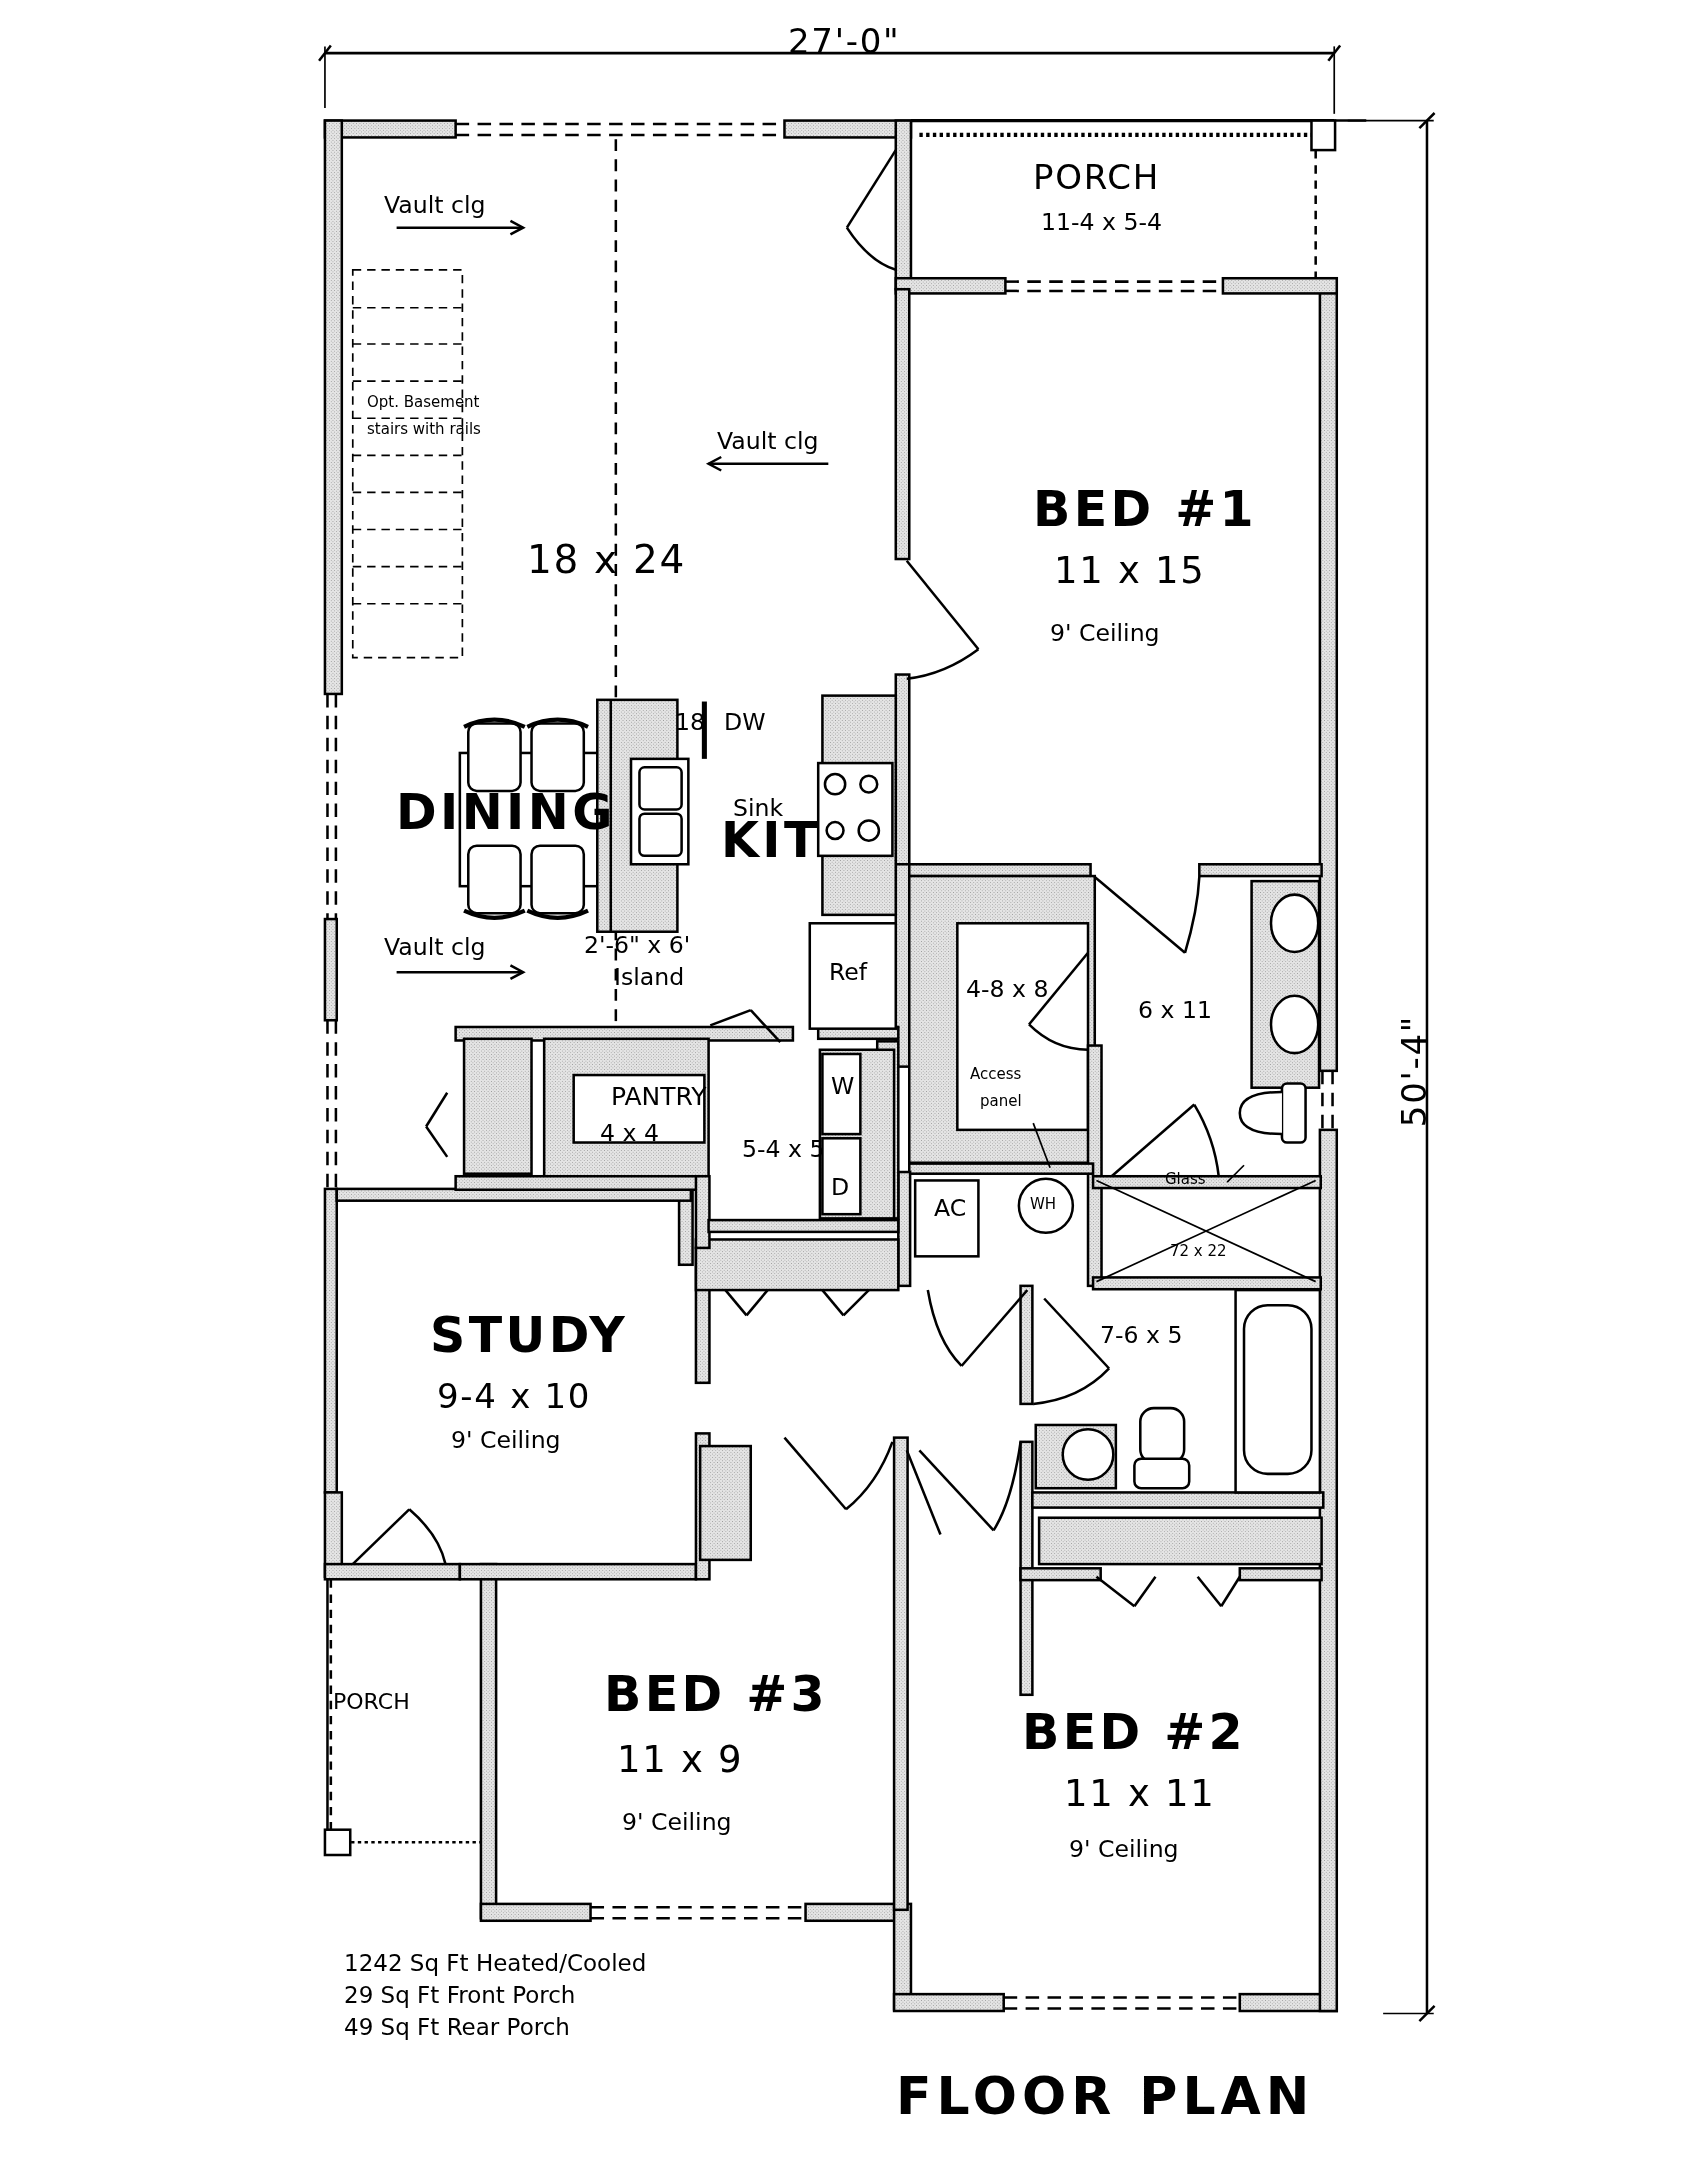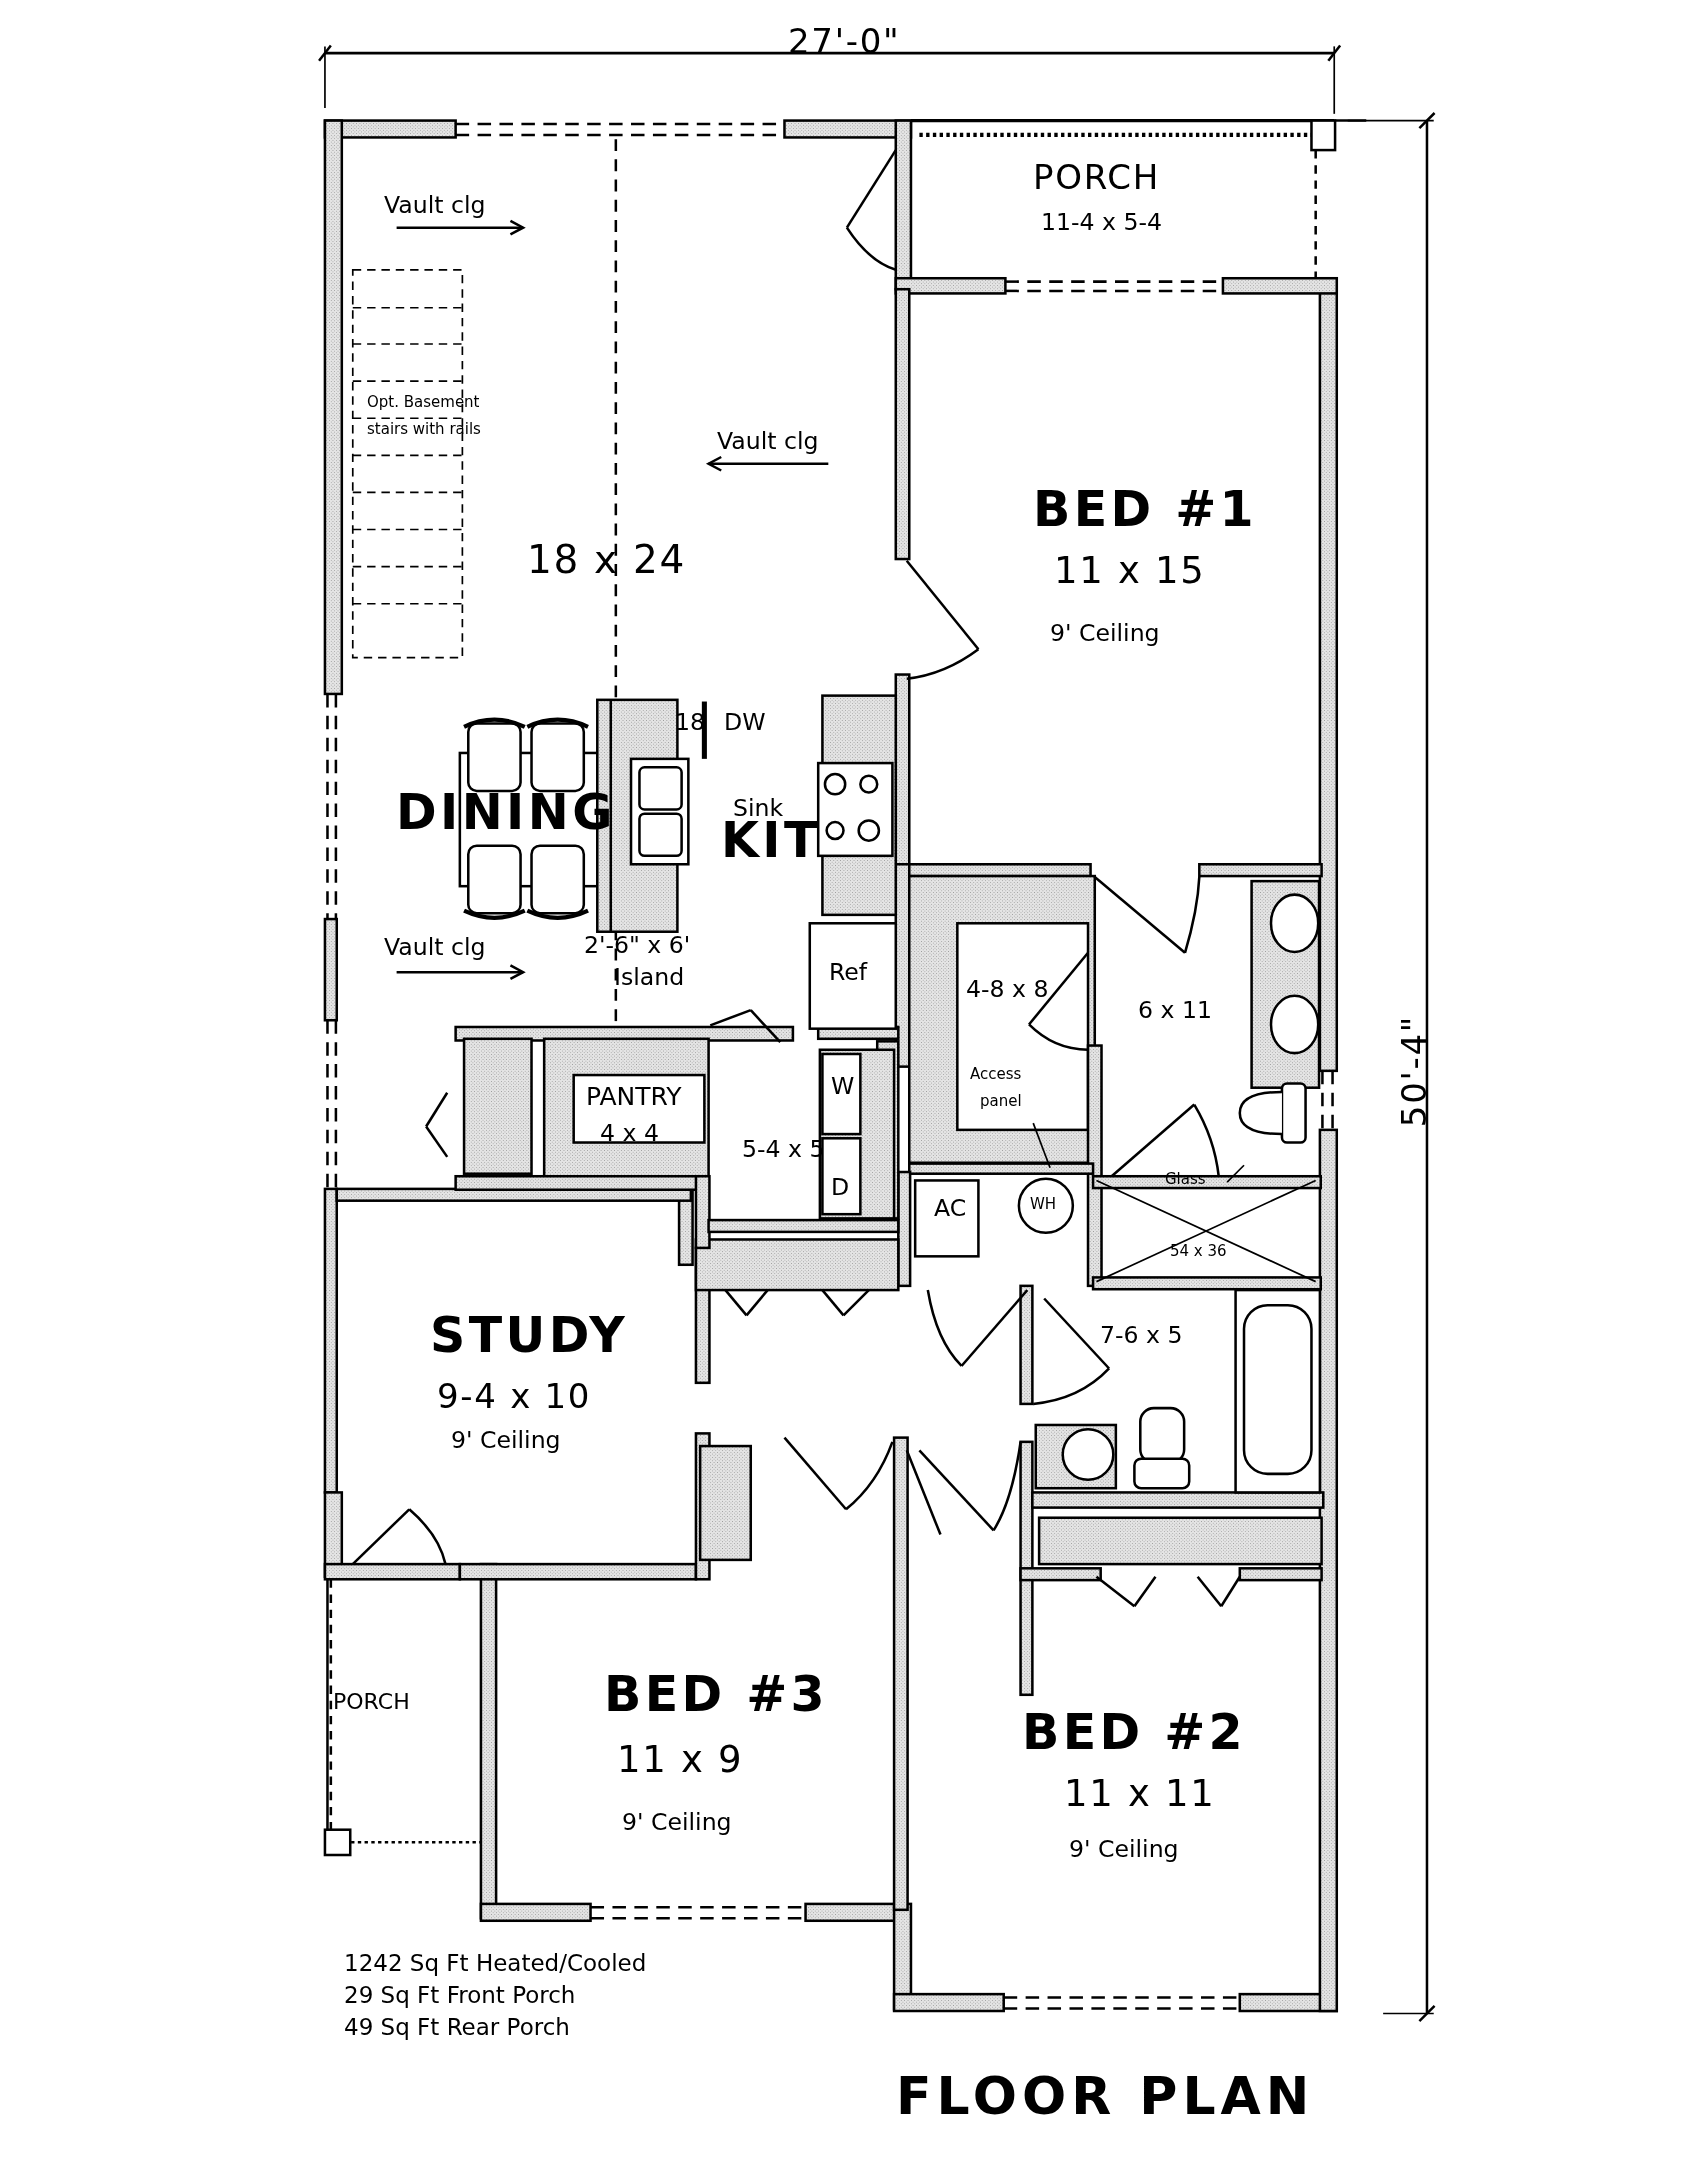--- a/index.html
+++ b/index.html
@@ -317,37 +317,37 @@
 <div class="lbl sm" style="left:614px; top:966px;">Island</div>
 <div class="lbl sm" style="left:829px; top:961px;">Ref</div>
 
 <div class="lbl med" style="left:1033px; top:160px;">PORCH</div>
 <div class="lbl sm" style="left:1041px; top:211px;">11-4 x 5-4</div>
 
 <div class="lbl big" style="left:1033px; top:485px;">BED #1</div>
 <div class="lbl med" style="left:1054px; top:552px; font-size:37px;">11 x 15</div>
 <div class="lbl sm" style="left:1050px; top:622px;">9' Ceiling</div>
 
-<div class="lbl sm" style="left:586px; top:1084px; font-size:25px;">PANTRY</div>
+<div class="lbl sm" style="left:611px; top:1084px; font-size:25px;">PANTRY</div>
 <div class="lbl sm" style="left:600px; top:1122px;">4 x 4</div>
 
 <div class="lbl sm" style="left:742px; top:1138px;">5-4 x 5</div>
 <div class="lbl sm" style="left:831px; top:1075px;">W</div>
 <div class="lbl sm" style="left:831px; top:1176px;">D</div>
 
 <div class="lbl sm" style="left:966px; top:978px;">4-8 x 8</div>
 <div class="lbl xs" style="left:970px; top:1067px;">Access</div>
 <div class="lbl xs" style="left:980px; top:1094px;">panel</div>
 
 <div class="lbl sm" style="left:934px; top:1197px;">AC</div>
 <div class="lbl xs" style="left:1030px; top:1197px;">WH</div>
 
 <div class="lbl sm" style="left:1138px; top:999px;">6 x 11</div>
 <div class="lbl xs" style="left:1165px; top:1172px;">Glass</div>
-<div class="lbl xs" style="left:1170px; top:1244px;">54 x 36</div>
+<div class="lbl xs" style="left:1170px; top:1244px;">72 x 22</div>
 
 <div class="lbl sm" style="left:1100px; top:1324px;">7-6 x 5</div>
 
 <div class="lbl big" style="left:430px; top:1311px;">STUDY</div>
 <div class="lbl med" style="left:437px; top:1379px;">9-4 x 10</div>
 <div class="lbl sm" style="left:451px; top:1429px;">9' Ceiling</div>
 
 <div class="lbl big" style="left:604px; top:1670px;">BED #3</div>
 <div class="lbl med" style="left:617px; top:1741px; font-size:37px;">11 x 9</div>
 <div class="lbl sm" style="left:622px; top:1811px;">9' Ceiling</div>

